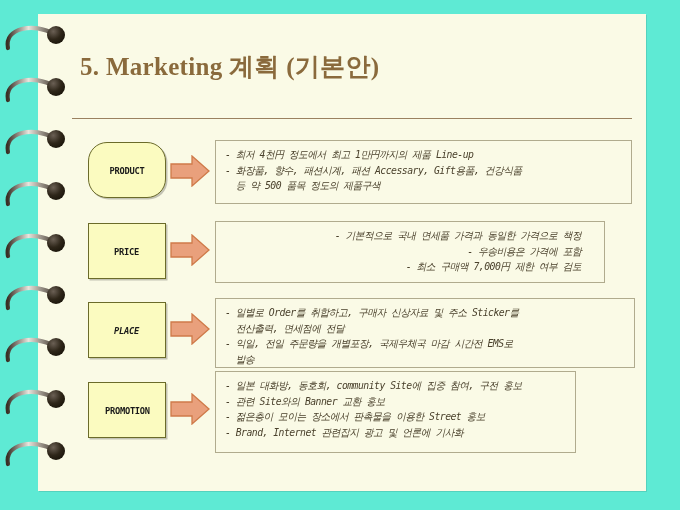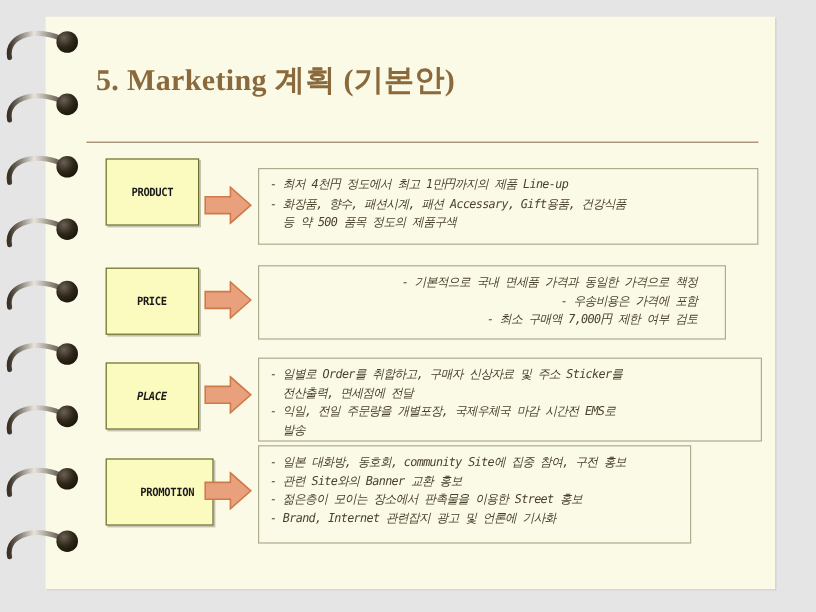--- a/index.html
+++ b/index.html
@@ -10,21 +10,21 @@
     width: 680px;
     height: 510px;
     overflow: hidden;
     font-family: "DejaVu Sans", sans-serif;
   }
 
   #slide {
     position: relative;
     width: 680px;
     height: 510px;
-    background: #e5e5e5;
+    background: #5eead4;
     overflow: hidden;
   }
 
   
   #page {
     position: absolute;
     left: 38px;
     top: 14px;
     width: 608px;
     height: 477px;
@@ -175,21 +175,21 @@
         <path d="M8 464 C 4 444, 34 438, 54 450" stroke="url(#wireg)" stroke-width="4.2" fill="none" stroke-linecap="round"></path>
         <ellipse cx="56" cy="451" rx="9" ry="9" fill="url(#beadg)"></ellipse>
       </g>
     </g>
   </svg>
 
   <div id="title">5. Marketing 계획 (기본안)</div>
   <div id="title-rule"></div>
 
   <div class="row">
-    <div class="label-box" style="top:132px; height:54px;">
+    <div class="label-box" style="top:142px; height:54px;border-radius:19px;">
       <span>PRODUCT</span>
     </div>
     <svg class="arrow" style="top:155px;" viewBox="0 0 40 32" width="40" height="32">
       <polygon points="1,9 22,9 22,1 39,16 22,31 22,23 1,23" fill="#e9a07c" stroke="#cf7a49" stroke-width="1.3" stroke-linejoin="miter"></polygon>
     </svg>
     <div class="text-box" style="top:140px; width:417px; height:64px;">
       <div>- 최저 4천円 정도에서 최고 1만円까지의 제품 Line-up</div>
       <div>- 화장품, 향수, 패션시계, 패션 Accessary, Gift용품, 건강식품</div>
       <div>  등 약 500 품목 정도의 제품구색</div>
     </div>
@@ -218,21 +218,21 @@
     </svg>
     <div class="text-box" style="top:298px; width:420px; height:70px;">
       <div>- 일별로 Order를 취합하고, 구매자 신상자료 및 주소 Sticker를</div>
       <div>  전산출력, 면세점에 전달</div>
       <div>- 익일, 전일 주문량을 개별포장, 국제우체국 마감 시간전 EMS로</div>
       <div>  발송</div>
     </div>
   </div>
 
   <div class="row">
-    <div class="label-box" style="top:382px; height:54px;padding-left:12px;">
+    <div class="label-box" style="top:382px; height:54px;">
       <span>PROMOTION</span>
     </div>
     <svg class="arrow" style="top:393px;" viewBox="0 0 40 32" width="40" height="32">
       <polygon points="1,9 22,9 22,1 39,16 22,31 22,23 1,23" fill="#e9a07c" stroke="#cf7a49" stroke-width="1.3" stroke-linejoin="miter"></polygon>
     </svg>
     <div class="text-box" style="top:371px; width:361px; height:82px;">
       <div>- 일본 대화방, 동호회, community Site에 집중 참여, 구전 홍보</div>
       <div>- 관련 Site와의 Banner 교환 홍보</div>
       <div>- 젊은층이 모이는 장소에서 판촉물을 이용한 Street 홍보</div>
       <div>- Brand, Internet 관련잡지 광고 및 언론에 기사화</div>

